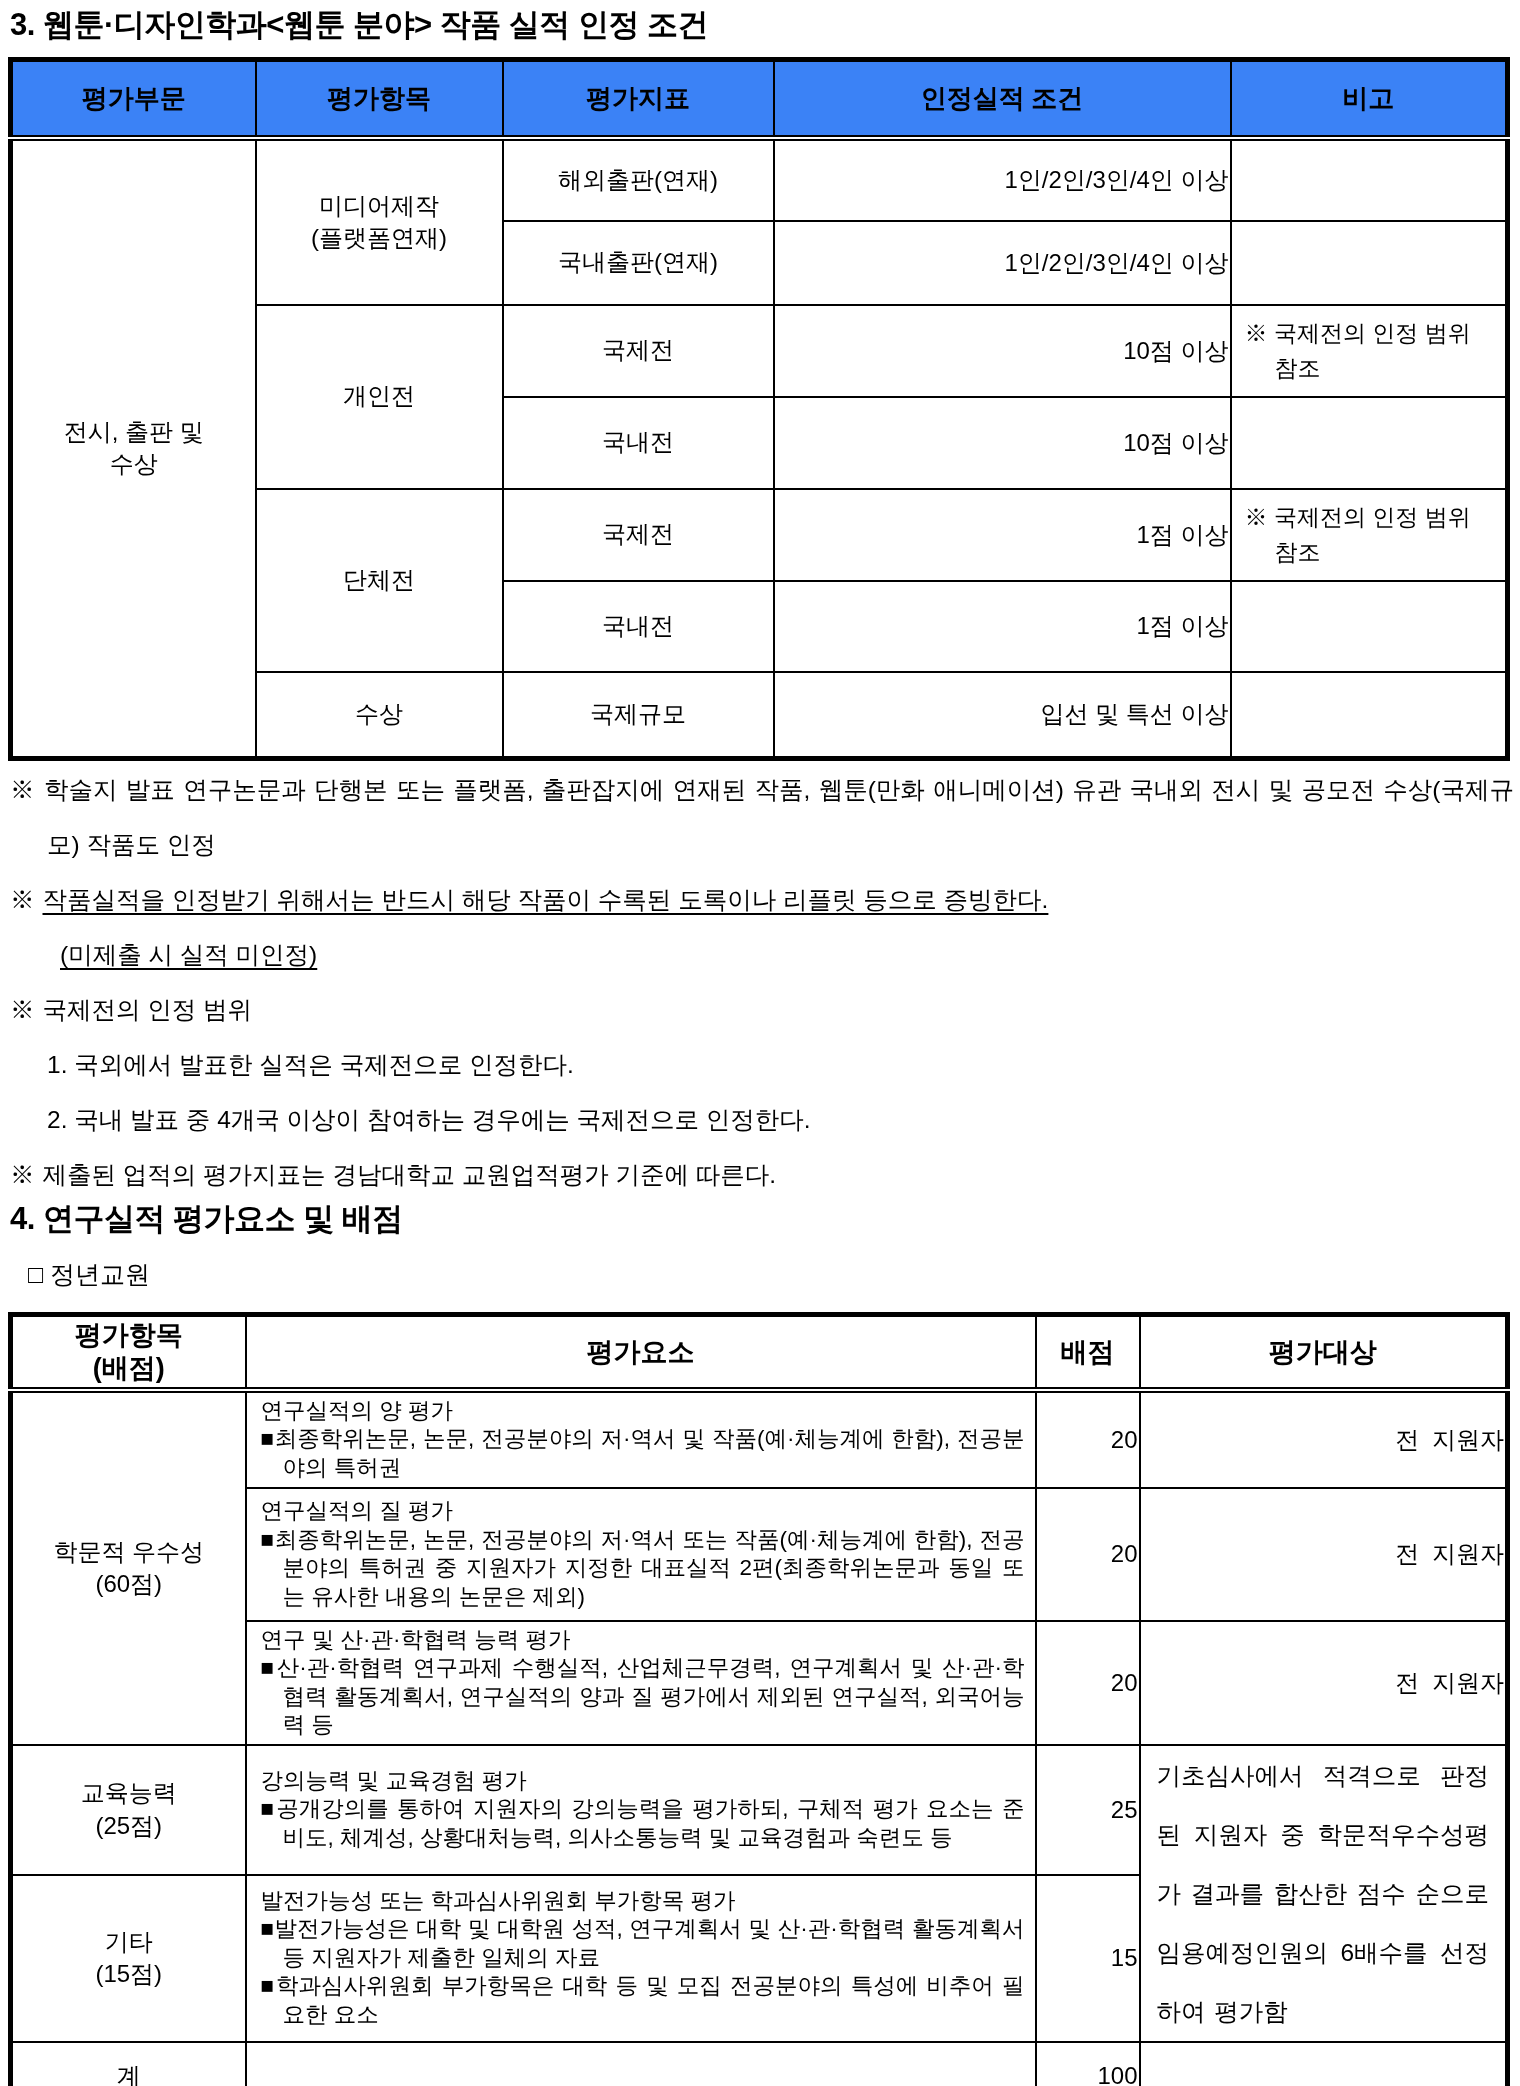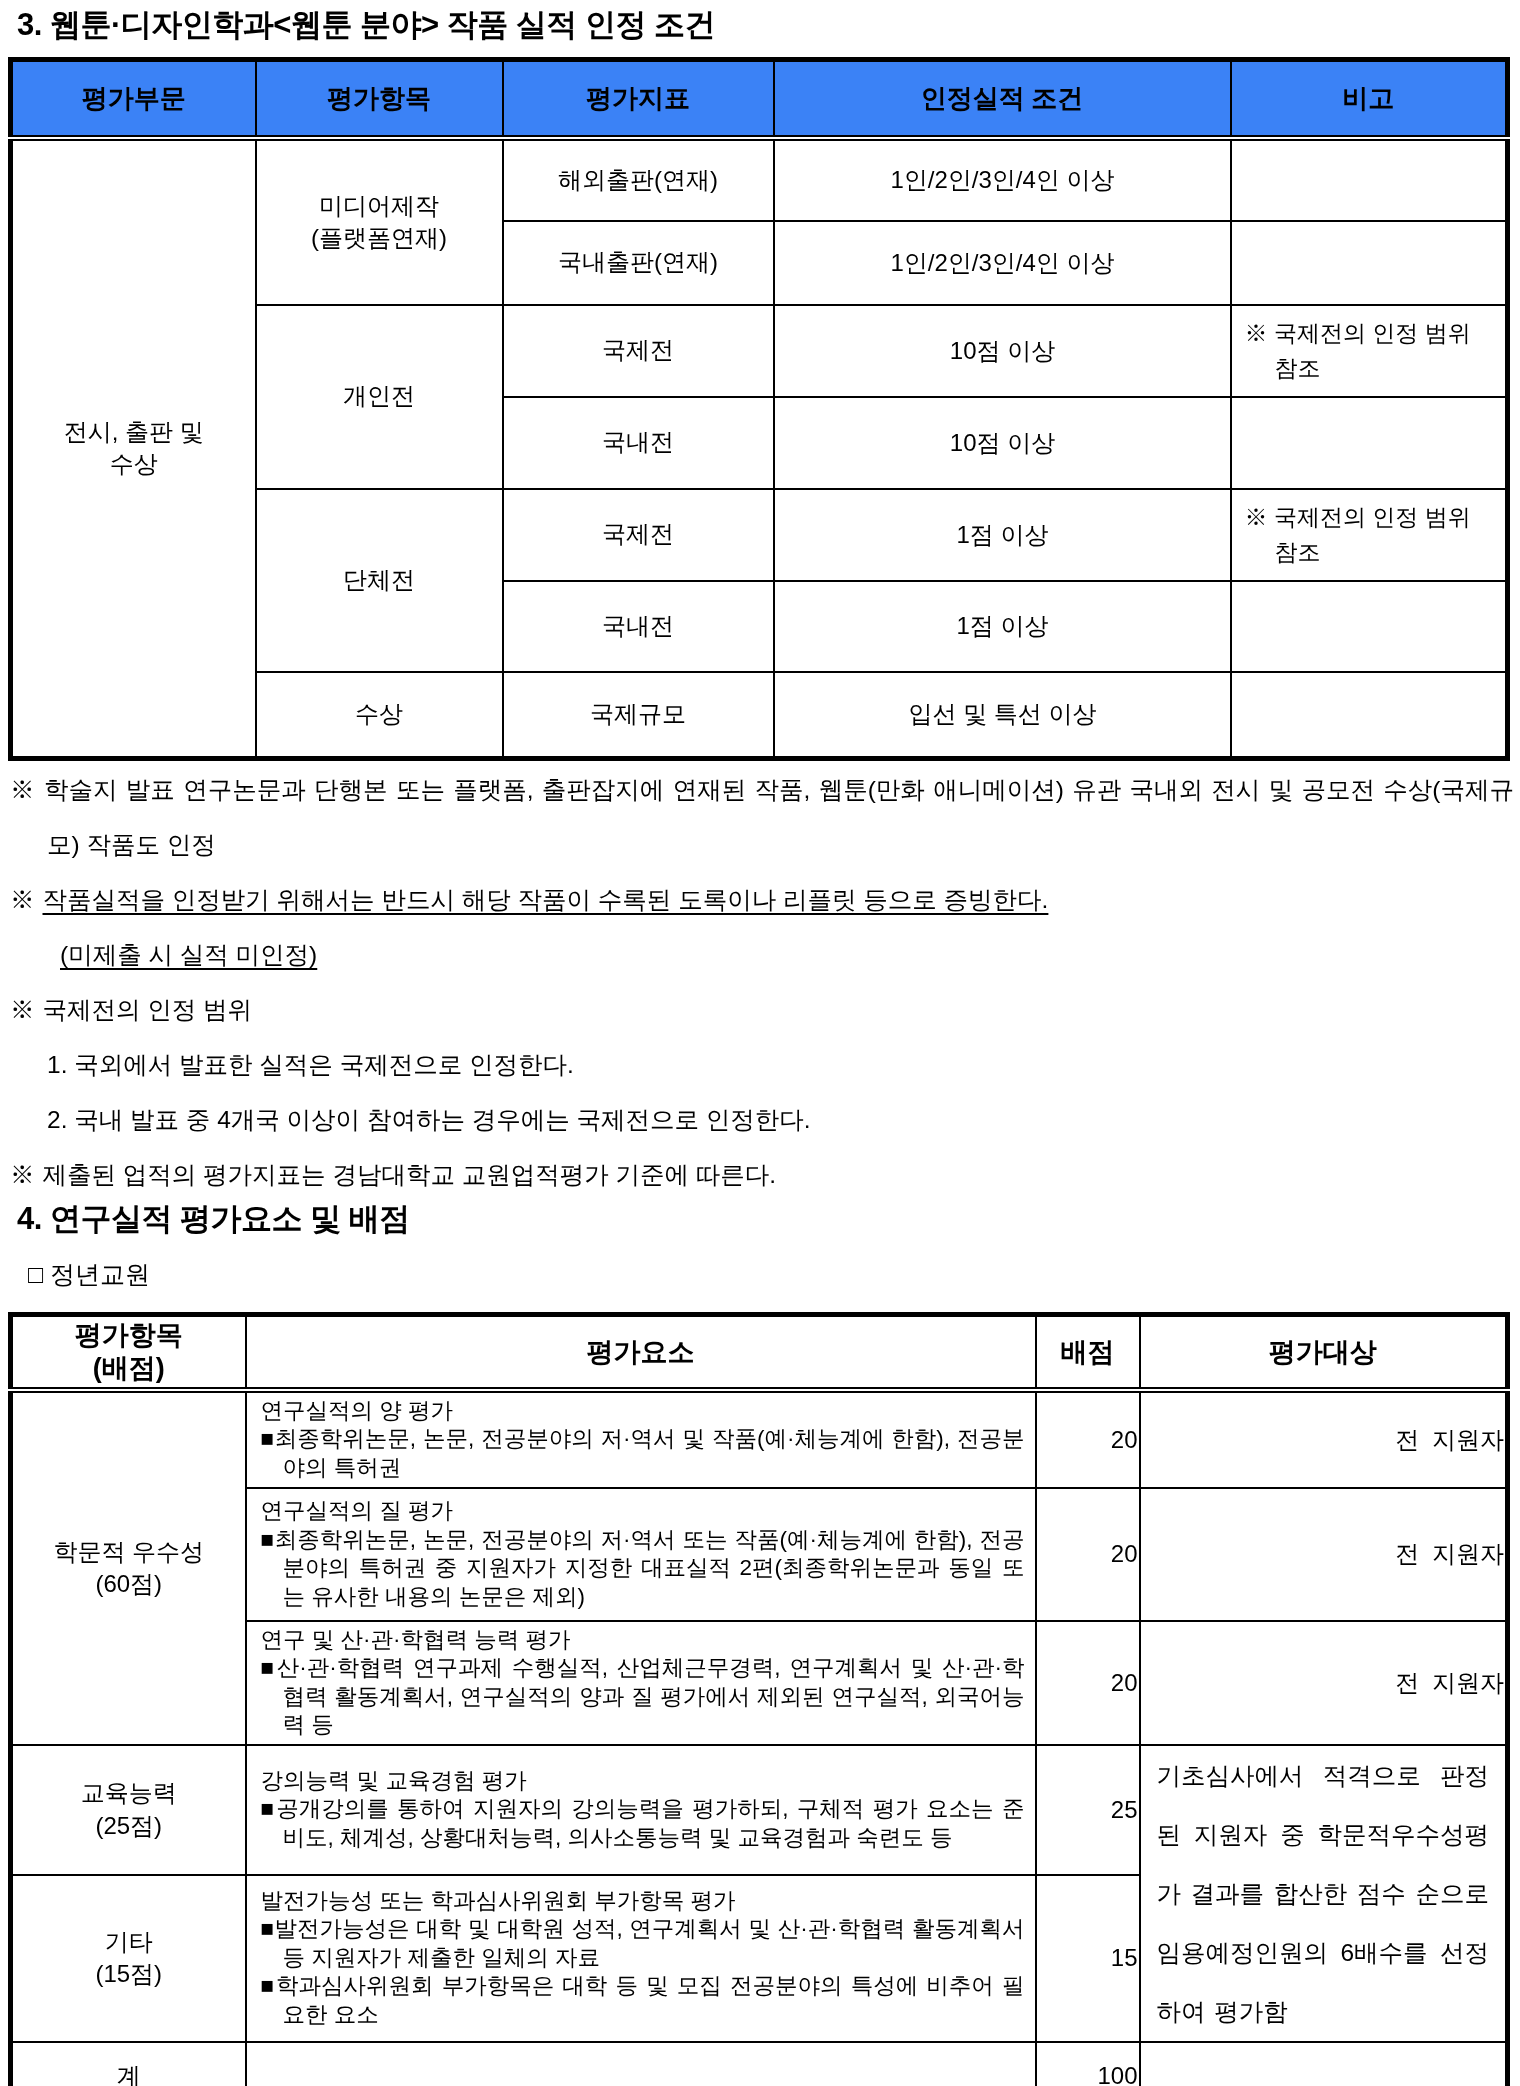--- a/index.html
+++ b/index.html
@@ -12,21 +12,20 @@
     position: relative;
   }
   .abs { position: absolute; }
 
   
   .sec-title {
     font-size: 31px;
     font-weight: bold;
     letter-spacing: -0.5px;
     white-space: nowrap;
-    margin-left: 7px;
   }
   #title3 { left: 10px; top: 4px; }
   #title4 { left: 10px; top: 1198px; }
   #subtitle4 { left: 28px; top: 1258px; font-size: 25px; }
 
   
   table {
     border-collapse: collapse;
     table-layout: fixed;
     position: absolute;
@@ -55,21 +54,21 @@
   }
   #table1 tr.hr1 { height: 78px; }
   #table1 tr.r1 { height: 83px; }
   #table1 tr.r2 { height: 84px; }
   #table1 tr.r3 { height: 92px; }
   #table1 tr.r4 { height: 92px; }
   #table1 tr.r5 { height: 92px; }
   #table1 tr.r6 { height: 91px; }
   #table1 tr.r7 { height: 87px; }
   .cell-center { text-align: center; white-space: pre-line; line-height: 1.35; }
-  .cell-cond { text-align: center; padding-left: 2px; }
+  .cell-cond { text-align: right; padding-left: 2px; }
   .cell-remark { text-align: left; font-size: 23px !important; }
   .cell-remark .rm {
     padding-left: 42px;
     padding-right: 4px;
     text-indent: -30px;
     line-height: 1.5;
   }
 
   
   #notes {

